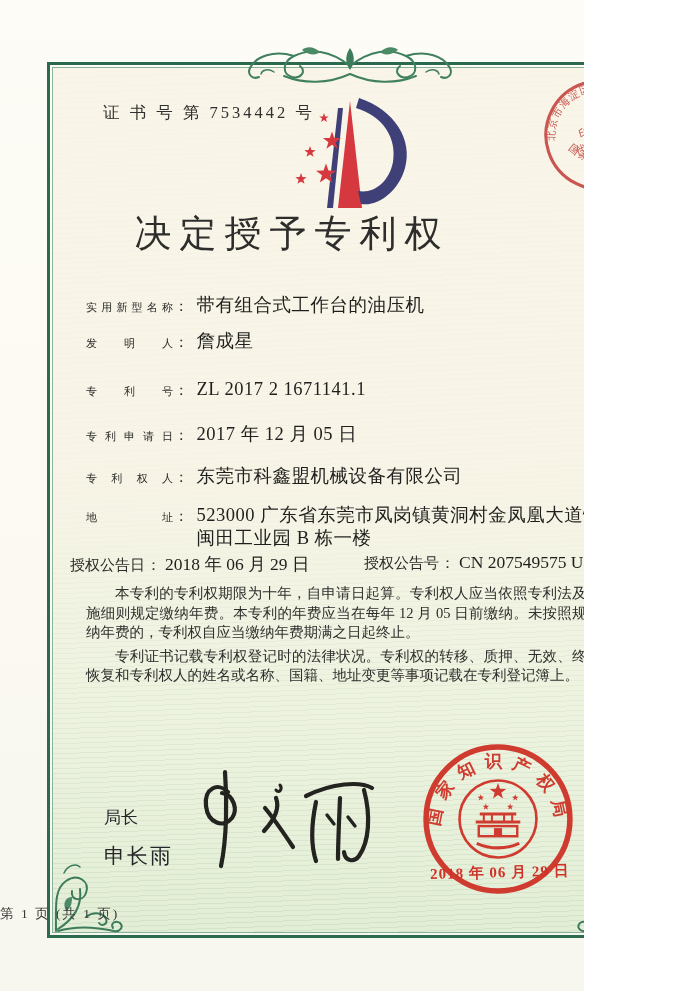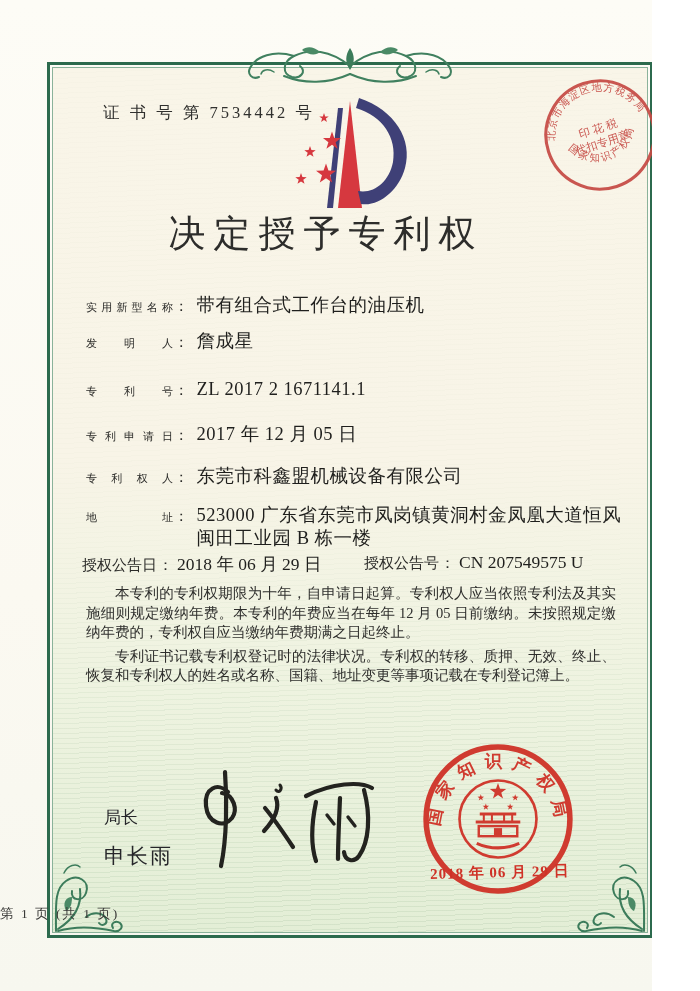--- a/index.html
+++ b/index.html
@@ -1,17 +1,17 @@
 <!DOCTYPE html>
 <html><head>
 <meta charset="utf-8">
 <style>
   html,body{margin:0;padding:0;background:#ffffff;}
   .page{
-    position:relative;width:652px;height:991px;overflow:hidden;
+    position:relative;width:584px;height:991px;overflow:hidden;
     background:linear-gradient(180deg,#fdfcf6 0%,#fbf9f1 60%,#f7f7ef 100%);
     font-family:"Liberation Serif","DejaVu Serif",serif;color:#2a2a2a;
   }
   
   .frame{
     position:absolute;left:47px;top:62px;width:606px;height:876px;
     border:3px solid #2c6a4d;box-sizing:border-box;
   }
   .frame-inner{
     position:absolute;left:2px;top:2px;right:2px;bottom:2px;
@@ -49,21 +49,21 @@
     display:inline-block;width:87px;font-size:11px;color:#2b2b29;
     text-align:justify;text-align-last:justify;flex:0 0 87px;
   }
   .field-colon{font-size:14.5px;color:#2b2b29;margin:0 8px 0 1px;}
   .field-value{font-size:18.5px;color:#1f1f1d;letter-spacing:.5px;}
   .row-1{top:292px}.row-2{top:328px}.row-3{top:379px}
   .row-4{top:421px}.row-5{top:463px}.row-6{top:504px}
   .row-6 .field-value{width:452px;line-height:23px;}
   .grant-row{position:absolute;left:70px;top:552px;width:560px;height:24px;}
   .grant-pair{position:absolute;display:flex;align-items:baseline;white-space:nowrap;}
-  .grant-pair.gp1{left:12px;}
+  .grant-pair.gp1{left:0;}
   .grant-pair.gp2{left:294px;}
   .grant-label{font-size:15px;color:#2b2b29;}
   .grant-colon{font-size:15px;margin:0 4px 0 1px;}
   .grant-value{font-size:17.5px;color:#1f1f1d;}
   
   .body-text{
     position:absolute;left:86px;top:584px;width:530px;
     font-size:14.5px;line-height:19.5px;text-align:justify;color:#2e2e2c;
   }
   .body-text p{margin:0 0 4px 0;text-indent:2em;}

